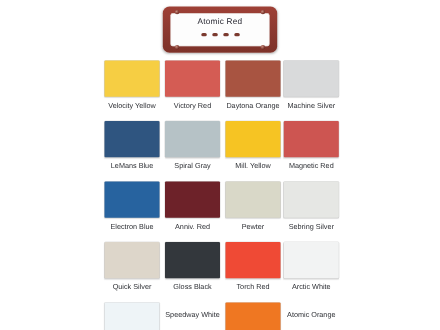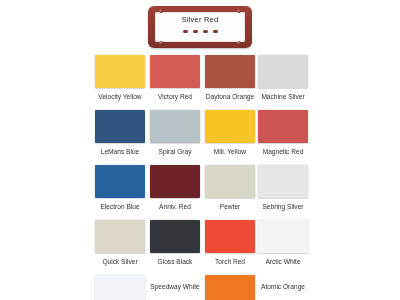--- a/index.html
+++ b/index.html
@@ -66,21 +66,21 @@
   }
 </style>
 </head>
 <body>
 
 <div id="stage">
 
   <div class="plate-wrap">
     <div class="plate-frame"></div>
     <div class="plate-inner"></div>
-    <div class="plate-text">Silver Red</div>
+    <div class="plate-text">Atomic Red</div>
     <div class="plate-dots">
       <i></i>
       <i></i>
       <i></i>
       <i></i>
     </div>
     <span class="screw tl"></span>
     <span class="screw tr"></span>
     <span class="screw bl"></span>
     <span class="screw br"></span>

